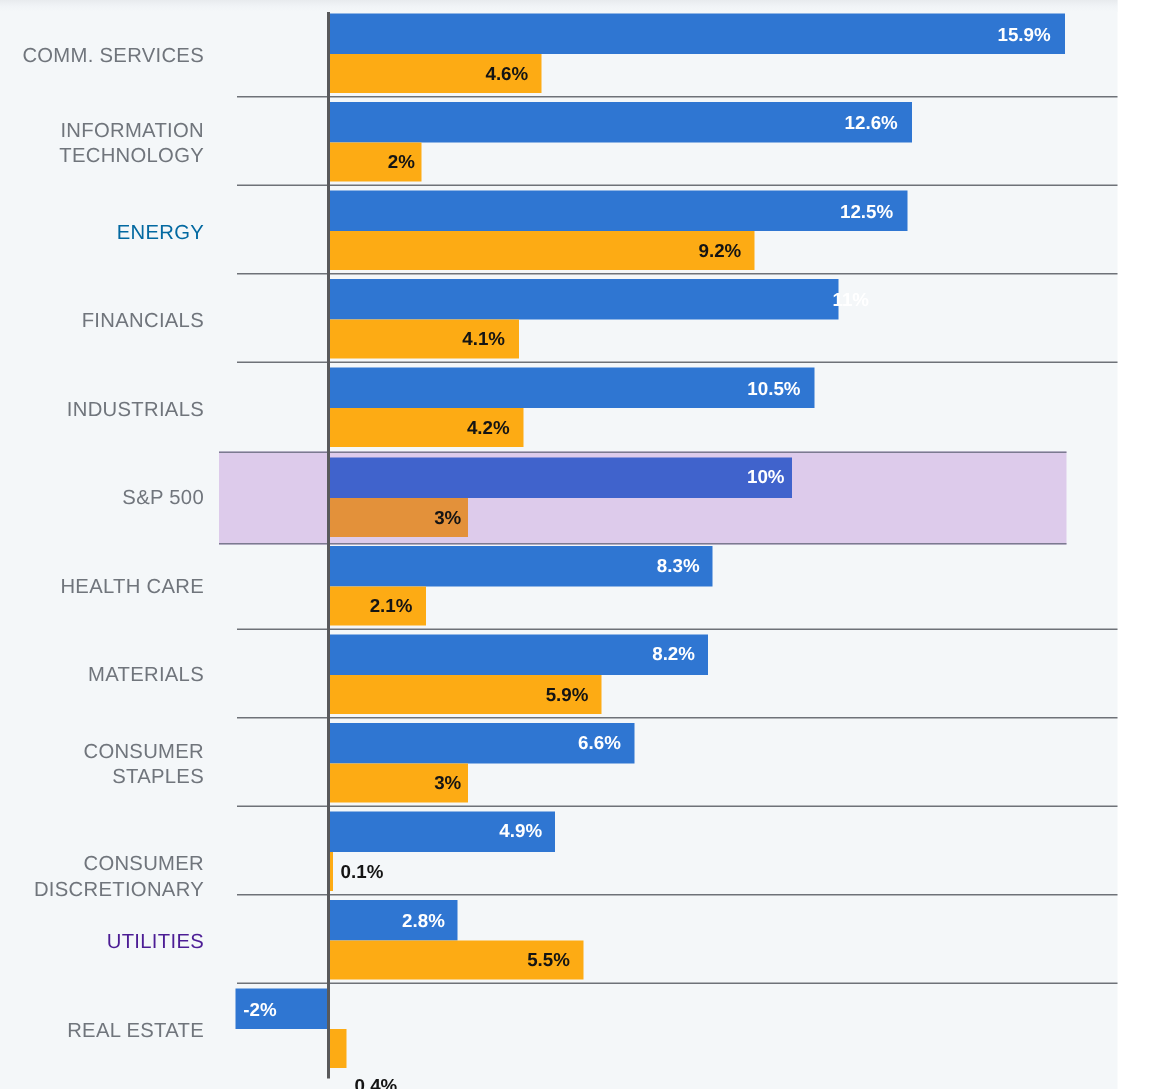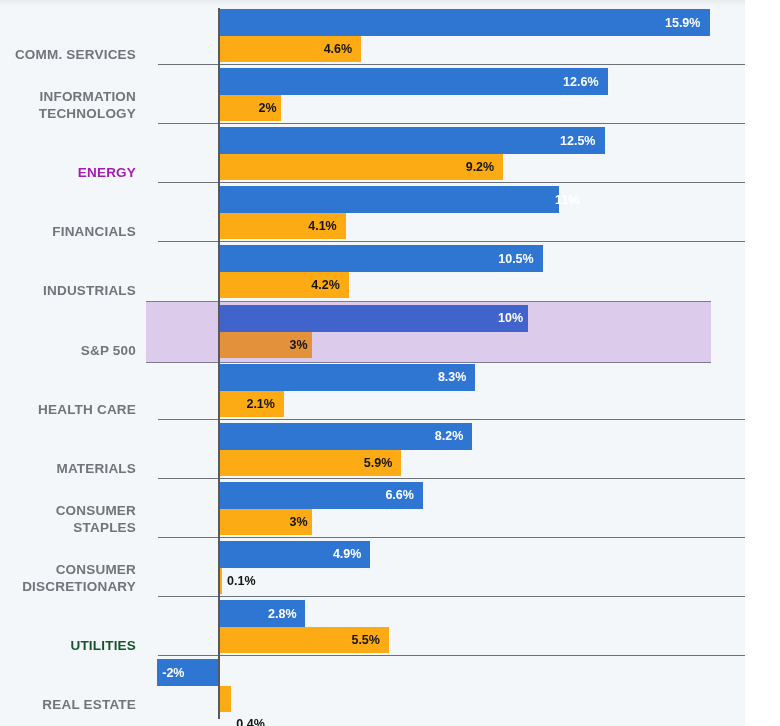--- a/index.html
+++ b/index.html
@@ -79,24 +79,23 @@
     letter-spacing: 0.2px;
     line-height: 17px;
     text-transform: uppercase;
     z-index: 3;
   }
   .cat-label-wrap {
     position: absolute;
     left: 0;
     width: 146px;
     display: flex;
-    align-items: flex-end;
+    align-items: center;
     justify-content: flex-end;
     z-index: 3;
-    font-weight: bold;
   }
 
   
   .bar {
     position: absolute;
     z-index: 3;
   }
   .bar-blue   { background: #2f76d2; }
   .bar-orange { background: #fdab14; }
   .bar-blue-hl   { background: #4063cc; }
@@ -133,21 +132,21 @@
       <div class="row-sep" style="top: 64.1px; background: rgb(110, 114, 120);"></div>
       <div class="cat-label-wrap" style="top: 68.1px; height: 54px;">
         <div class="cat-label" style="position: static; color: rgb(112, 117, 124);">INFORMATION TECHNOLOGY</div>
       </div>
       <div class="bar bar-blue" style="left: 219px; top: 68.1px; width: 389.088px; height: 27px;"></div>
       <div class="bar-value val-inside-blue" style="top: 75.6px; left: 563.088px;">12.6%</div>
       <div class="bar bar-orange" style="left: 219px; top: 95.1px; width: 61.76px; height: 26px;"></div>
       <div class="bar-value val-inside-orange" style="top: 102.1px; left: 258.56px;">2%</div>
       <div class="row-sep" style="top: 123.2px; background: rgb(110, 114, 120);"></div>
       <div class="cat-label-wrap" style="top: 127.2px; height: 54px;">
-        <div class="cat-label" style="position: static; color: #a21caf;">ENERGY</div>
+        <div class="cat-label" style="position: static; color: #0369a1;">ENERGY</div>
       </div>
       <div class="bar bar-blue" style="left: 219px; top: 127.2px; width: 386px; height: 27px;"></div>
       <div class="bar-value val-inside-blue" style="top: 134.7px; left: 560px;">12.5%</div>
       <div class="bar bar-orange" style="left: 219px; top: 154.2px; width: 284.096px; height: 26px;"></div>
       <div class="bar-value val-inside-orange" style="top: 161.2px; left: 465.696px;">9.2%</div>
       <div class="row-sep" style="top: 182.3px; background: rgb(110, 114, 120);"></div>
       <div class="cat-label-wrap" style="top: 186.3px; height: 54px;">
         <div class="cat-label" style="position: static; color: rgb(112, 117, 124);">FINANCIALS</div>
       </div>
       <div class="bar bar-blue" style="left: 219px; top: 186.3px; width: 339.68px; height: 27px;"></div>
@@ -195,21 +194,21 @@
       <div class="row-sep" style="top: 536.9px; background: rgb(110, 114, 120);"></div>
       <div class="cat-label-wrap" style="top: 540.9px; height: 54px;">
         <div class="cat-label" style="position: static; color: rgb(112, 117, 124); margin-top: 32px;">CONSUMER DISCRETIONARY</div>
       </div>
       <div class="bar bar-blue" style="left: 219px; top: 540.9px; width: 151.312px; height: 27px;"></div>
       <div class="bar-value val-inside-blue" style="top: 548.4px; left: 332.912px;">4.9%</div>
       <div class="bar bar-orange" style="left: 219px; top: 567.9px; width: 3.088px; height: 26px;"></div>
       <div class="bar-value val-outside" style="top: 574.9px; left: 227.088px;">0.1%</div>
       <div class="row-sep" style="top: 596px; background: rgb(110, 114, 120);"></div>
       <div class="cat-label-wrap" style="top: 600px; height: 54px;">
-        <div class="cat-label" style="position: static; color: #14532d;">UTILITIES</div>
+        <div class="cat-label" style="position: static; color: #4c1d95;">UTILITIES</div>
       </div>
       <div class="bar bar-blue" style="left: 219px; top: 600px; width: 86.464px; height: 27px;"></div>
       <div class="bar-value val-inside-blue" style="top: 607.5px; left: 268.064px;">2.8%</div>
       <div class="bar bar-orange" style="left: 219px; top: 627px; width: 169.84px; height: 26px;"></div>
       <div class="bar-value val-inside-orange" style="top: 634px; left: 351.44px;">5.5%</div>
       <div class="row-sep" style="top: 655.1px; background: rgb(110, 114, 120);"></div>
       <div class="cat-label-wrap" style="top: 659.1px; height: 54px;">
         <div class="cat-label" style="position: static; color: rgb(112, 117, 124);">REAL ESTATE</div>
       </div>
       <div class="bar bar-blue" style="left: 157.24px; top: 659.1px; width: 61.76px; height: 27px;"></div>

